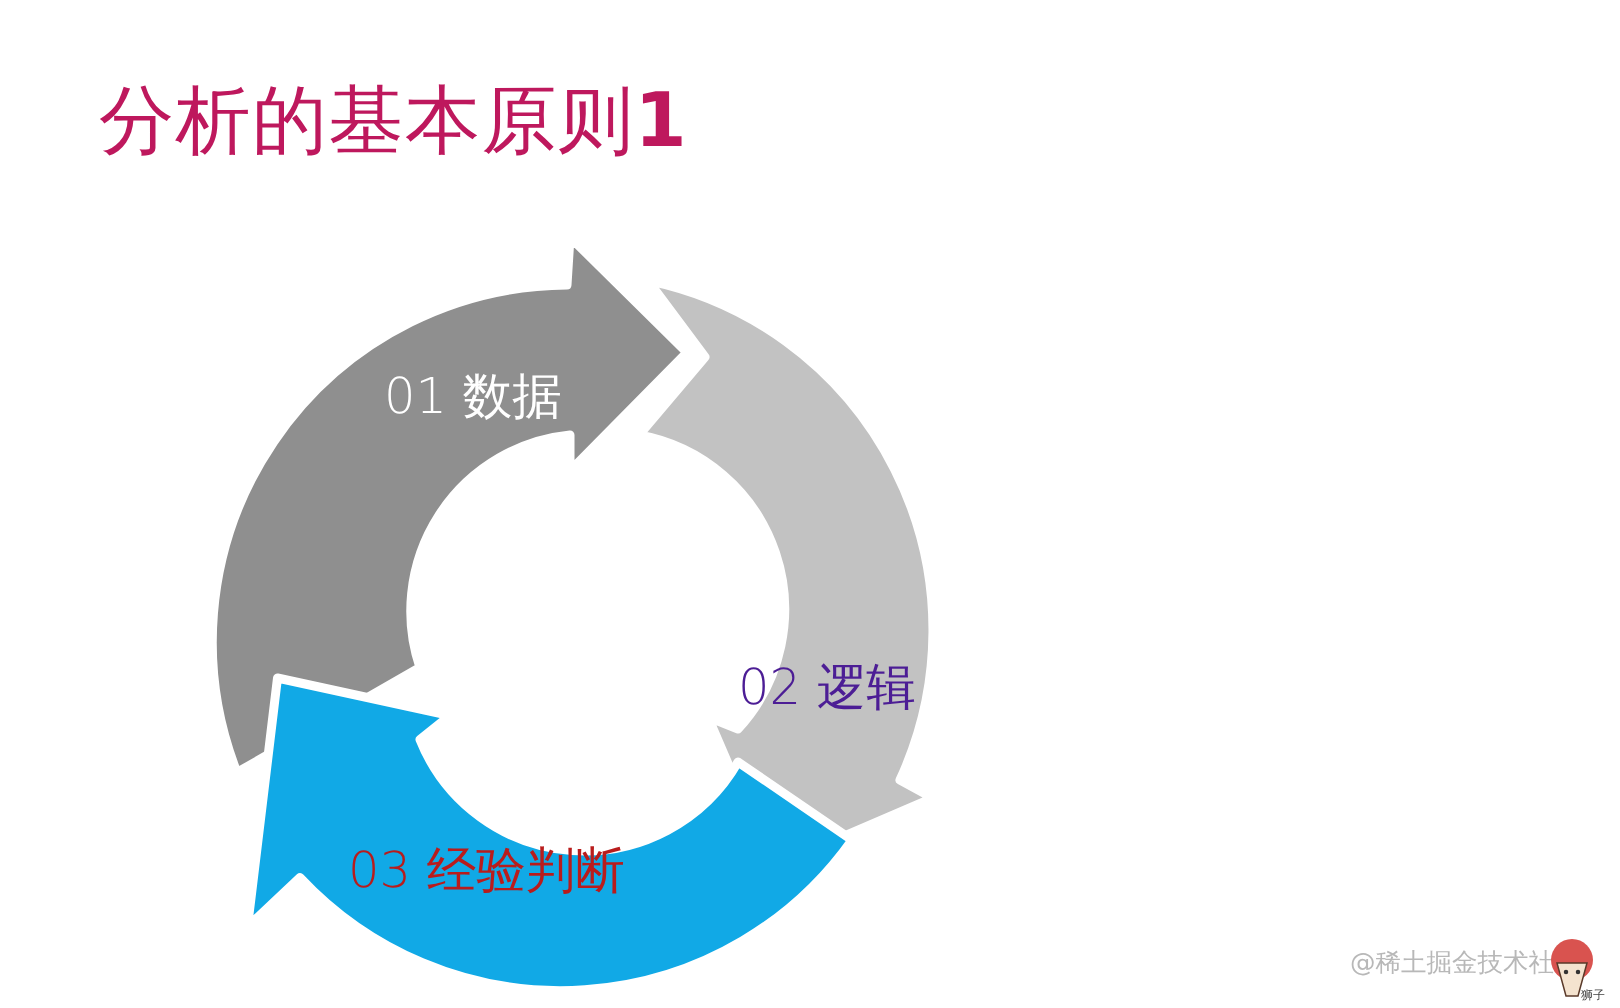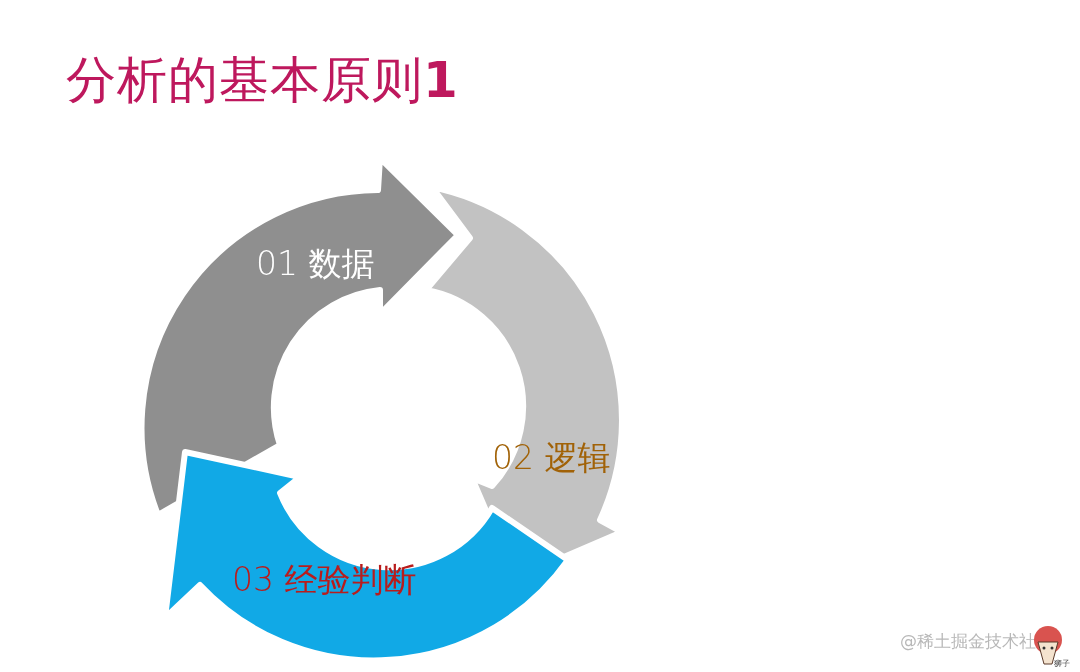--- a/index.html
+++ b/index.html
@@ -10,21 +10,21 @@
   .title {
     position:absolute; left:66px; top:44px; font-size:50px; line-height:72px;
     color:#be185d; font-weight:300; letter-spacing:1px;
   }
   .title .num { font-weight:bold; }
   svg.cycle { position:absolute; left:0; top:0; }
   .label {
     position:absolute; font-size:33px; line-height:40px; white-space:nowrap; font-weight:300;
   }
   .label-1 { left:237px; top:244px; color:#ffffff;margin-left:19px; }
-  .label-2 { left:492px; top:438px; color:#a16207; }
+  .label-2 { left:492px; top:438px; color:#4c1d95; }
   .label-3 { left:232px; top:560px; color:#b91c1c; }
   .watermark {
     position:absolute; left:900px; top:630px; font-size:17px; color:#b8b8b8; white-space:nowrap;
   }
   .avatar {
     position:absolute; left:1030px; top:624px; width:36px; height:44px;
   }
   .avatar-caption {
     position:absolute; left:1054px; top:658px; font-size:8px; color:#444;
   }

